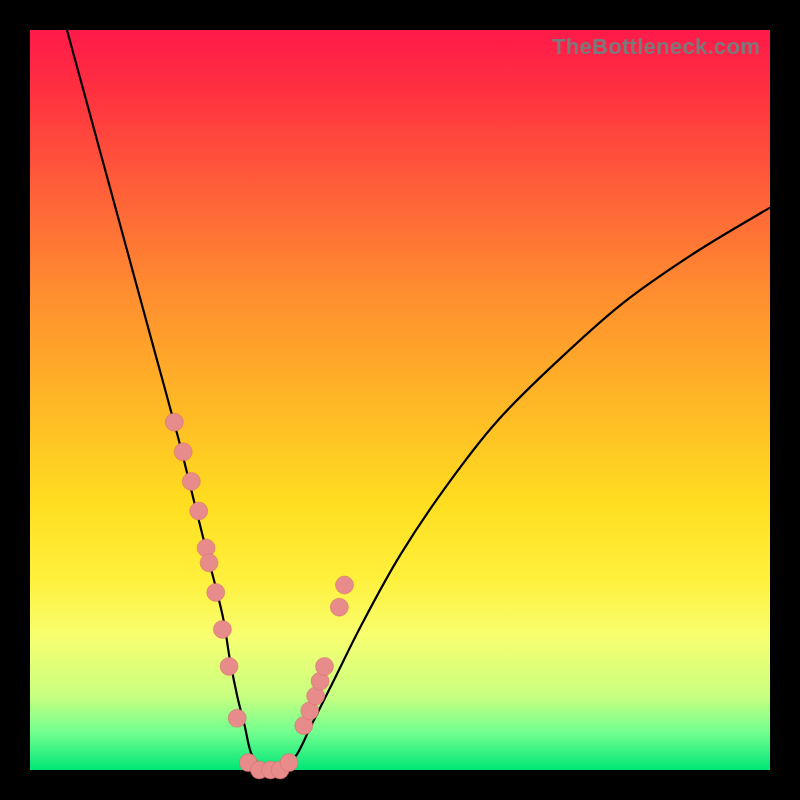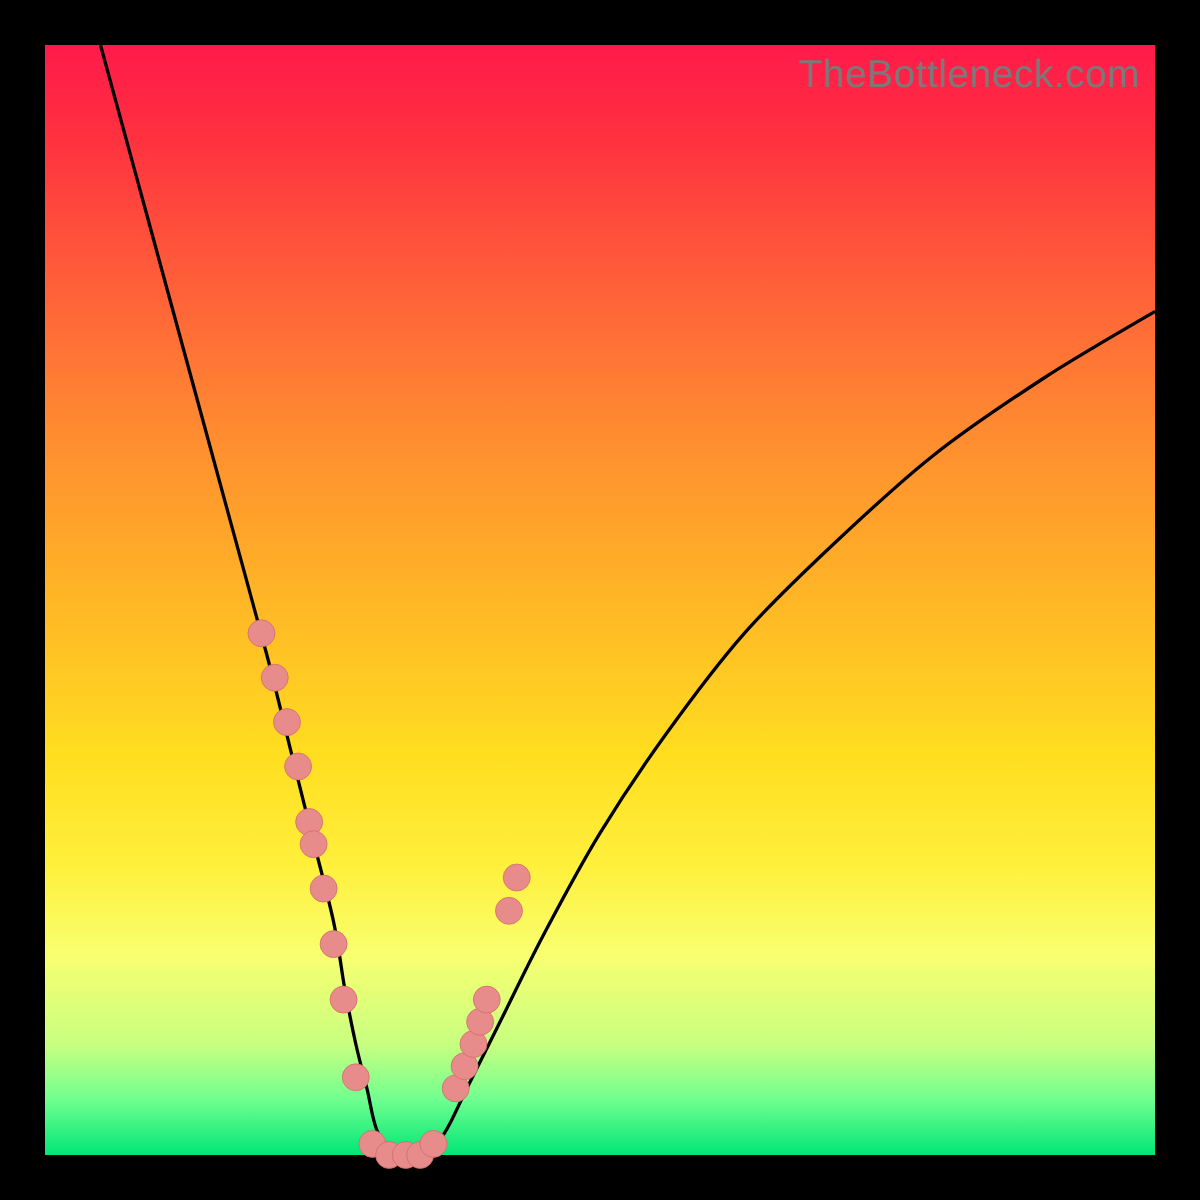--- a/index.html
+++ b/index.html
@@ -28,22 +28,22 @@
       #f8ff70 82%,
       #c8ff80 90%,
       #70ff90 95%,
       #00e676 100%);
   }
   .watermark {
     position: absolute;
     top: 4px;
     right: 10px;
     color: #7a7a7a;
-    font-size: 26px;
-    font-weight: 400;
+    font-size: 22px;
+    font-weight: 700;
     letter-spacing: 0.3px;
     z-index: 5;
   }
   svg.plot {
     position: absolute;
     left: 0;
     top: 0;
     width: 740px;
     height: 740px;
     overflow: visible;

